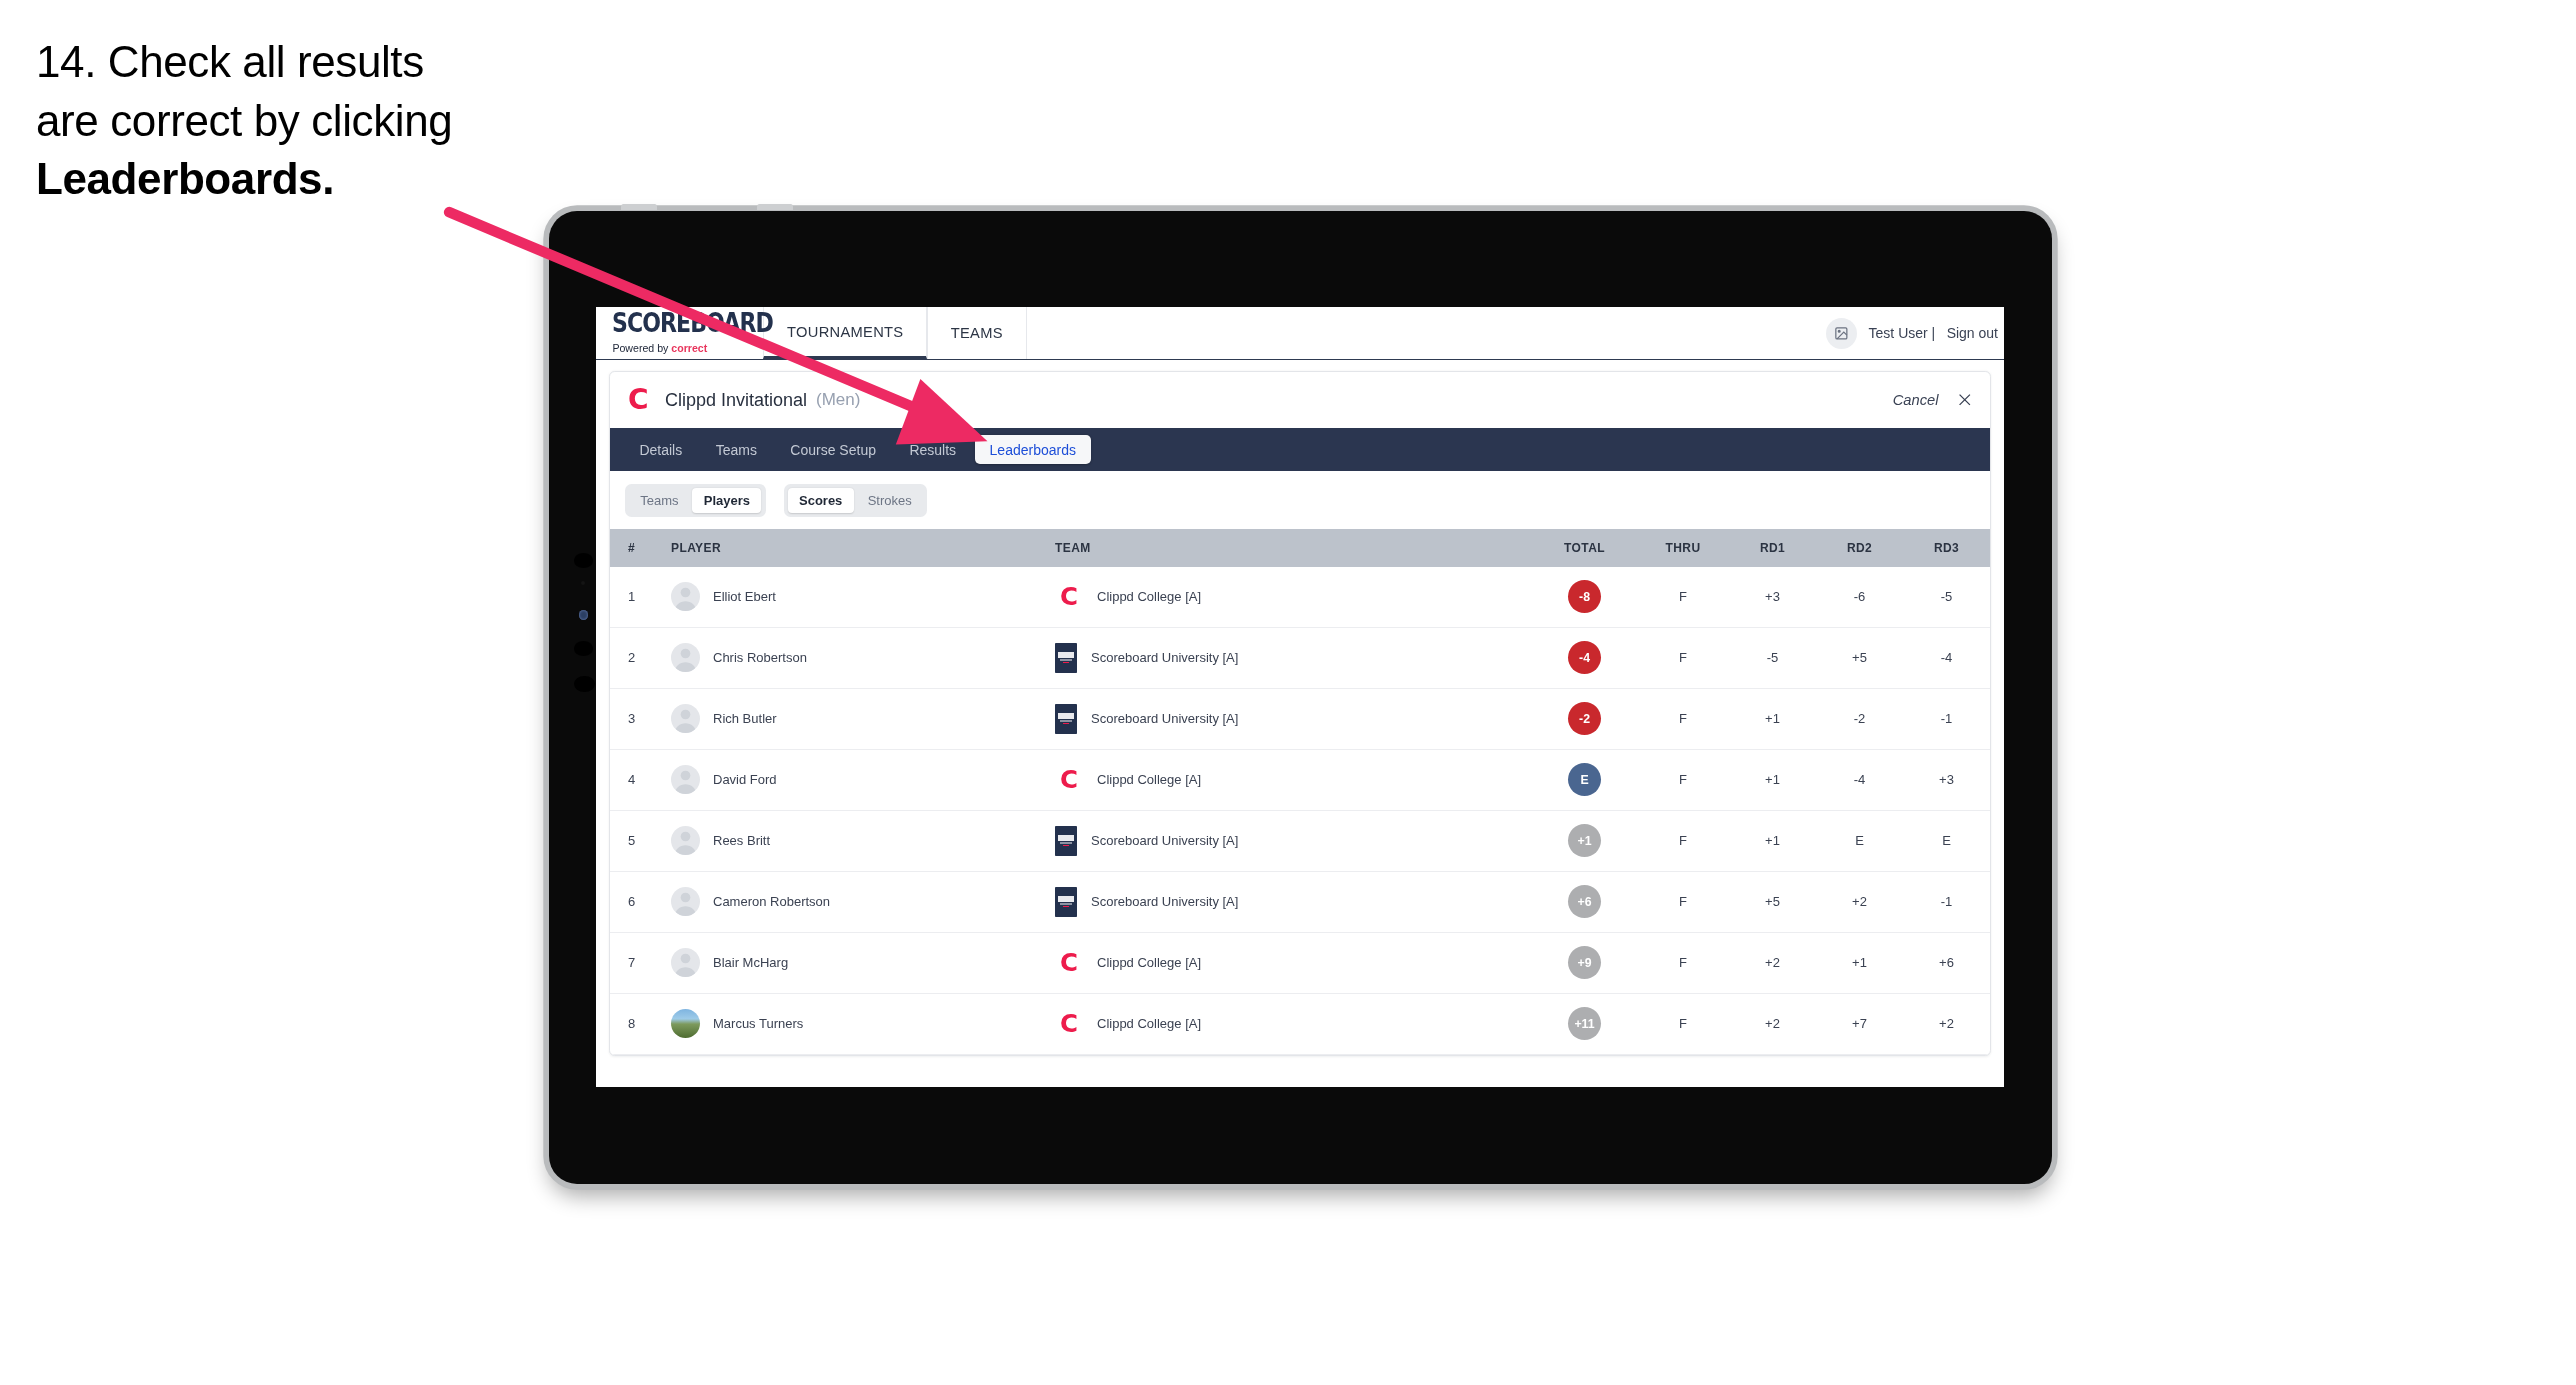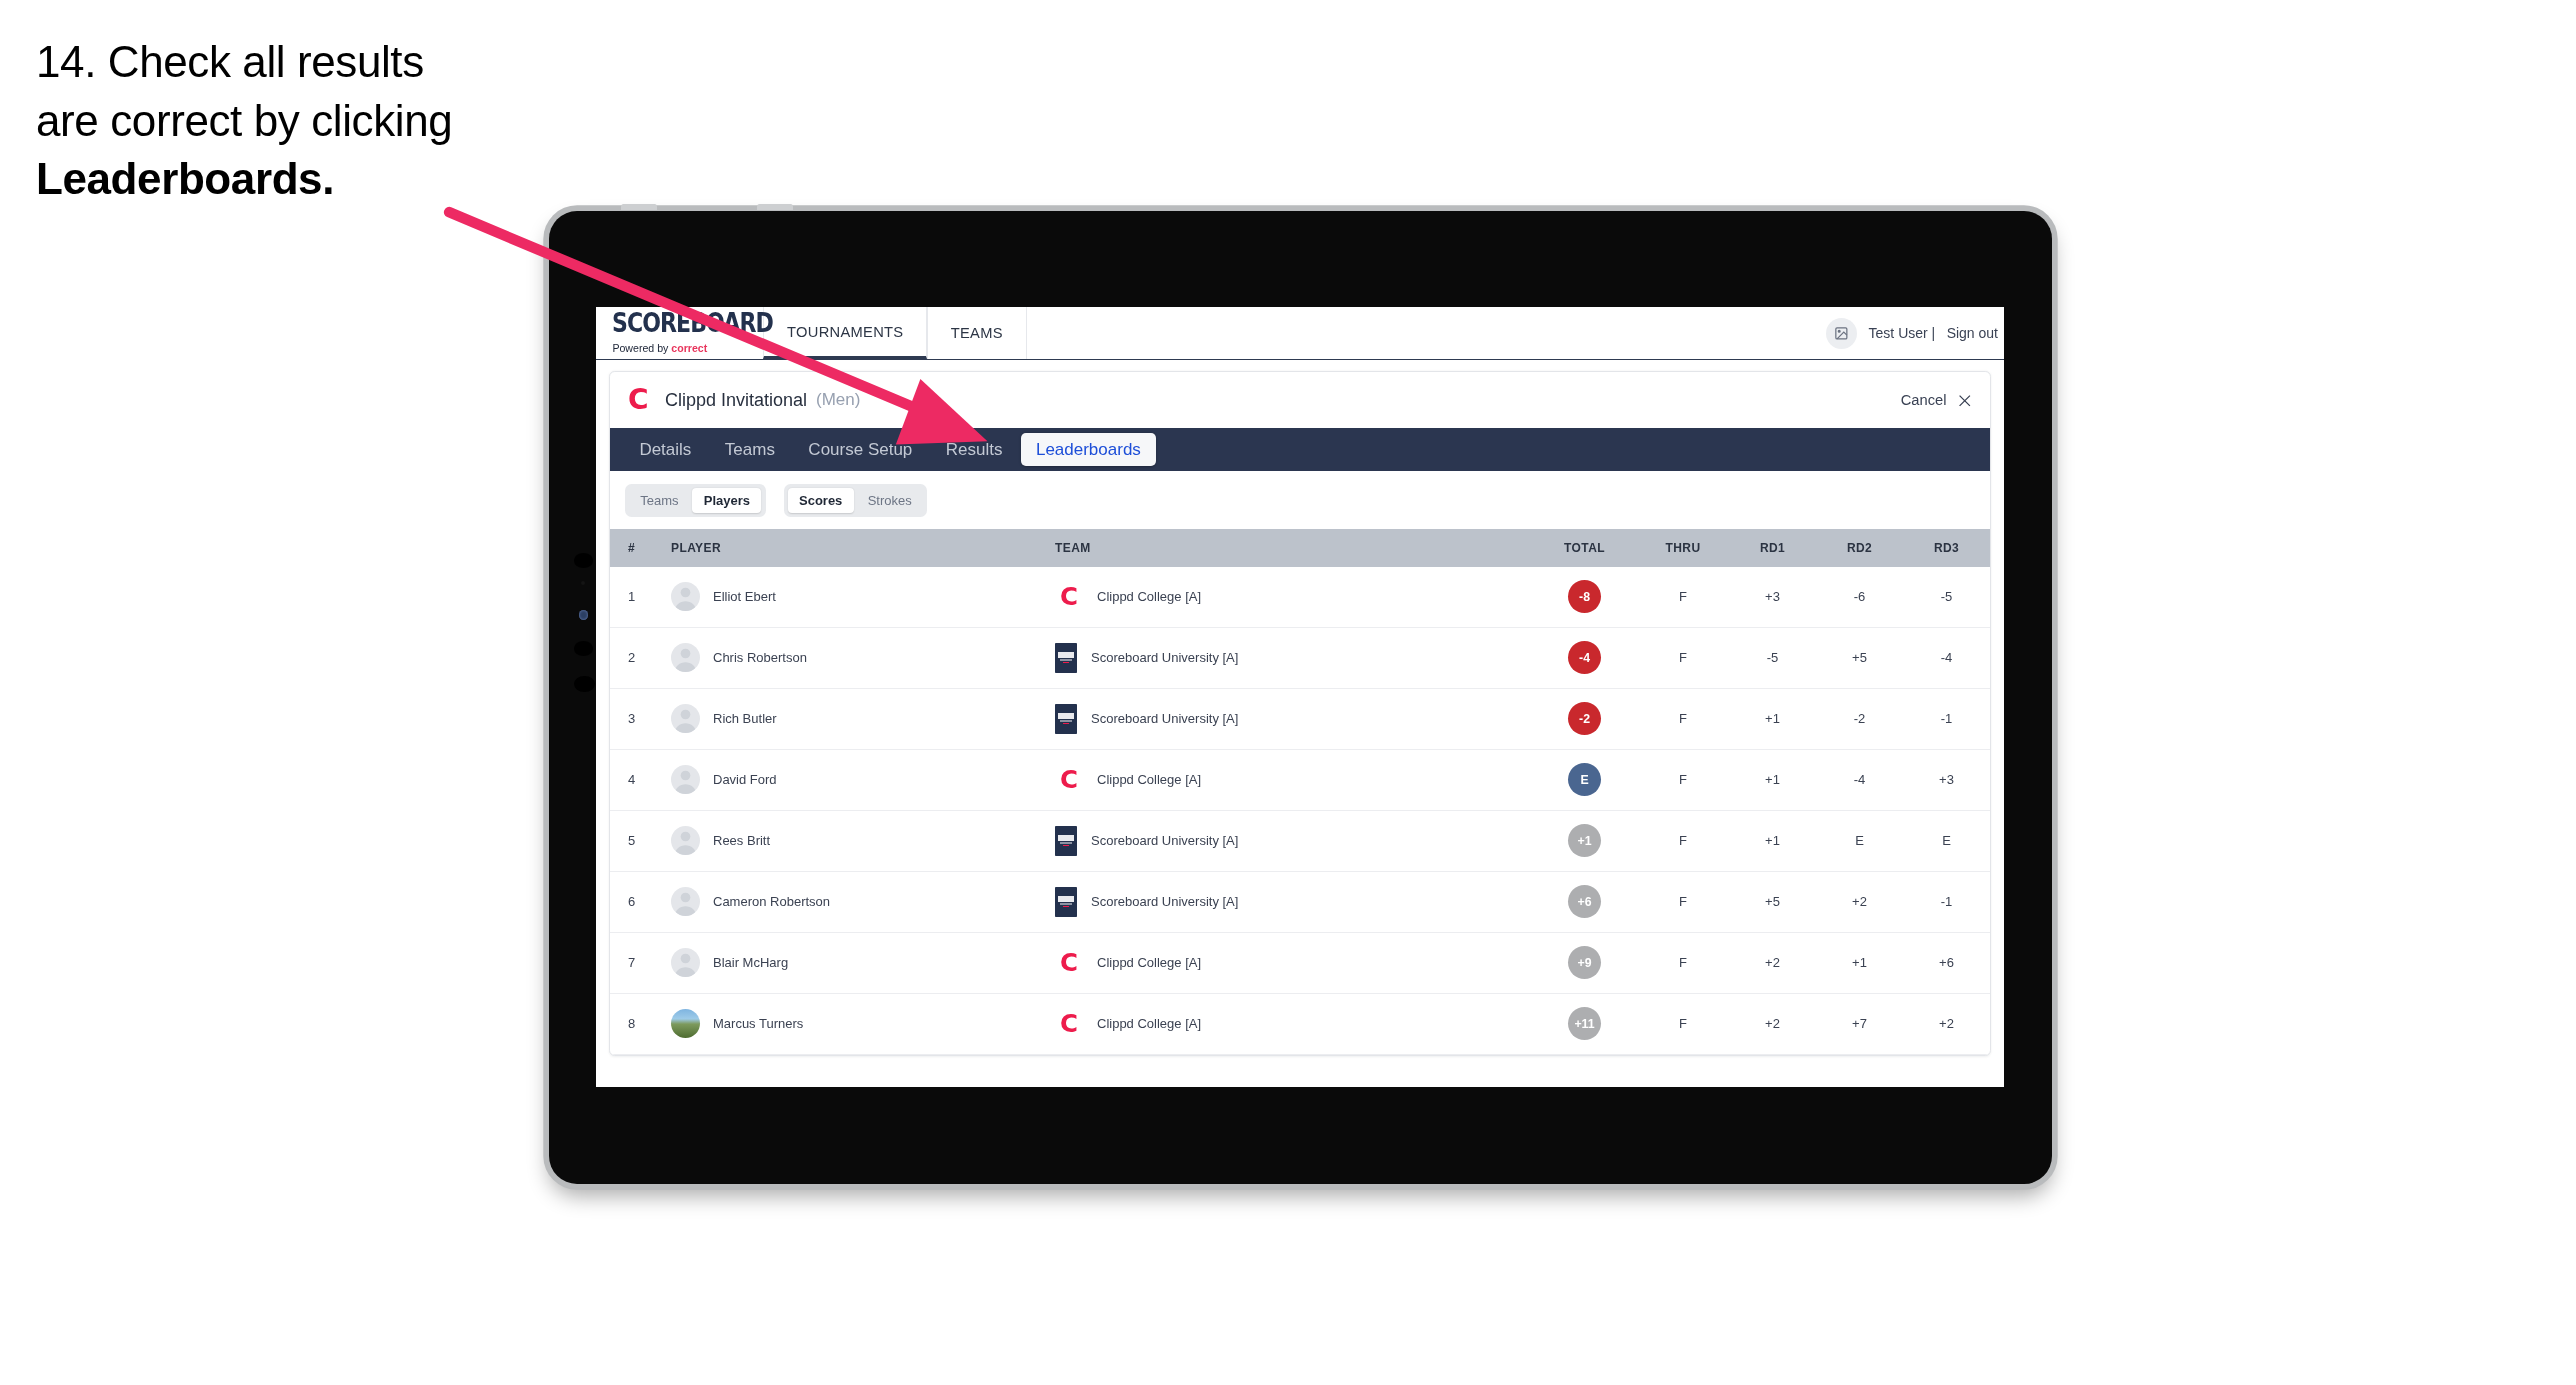--- a/index.html
+++ b/index.html
@@ -210,39 +210,39 @@
     color: #28303f;
   }
   #tournament-gender {
     font-size: 17px;
     color: #97a0b0;
     margin-left: 9px;
   }
   #titlebar-spacer { flex: 1; }
   #cancel-button {
     display: flex;
-    align-items: center;
-    gap: 10px;
+    gap: 18px;
     font-size: 14.7px;
     color: #3a4254;
     cursor: pointer;
+    font-style: italic;
   }
 
   
   #section-tabs {
     background: #2b3650;
     height: 43px;
     display: flex;
     align-items: center;
     padding: 0 14.7px;
     gap: 4.1px;
     box-sizing: border-box;
   }
   .section-tab {
-    font-size: 17px;
+    font-size: 14px;
     color: #c3c9d4;
     padding: 6.5px 14.7px;
     border-radius: 4.9px;
     cursor: pointer;
     white-space: nowrap;
     text-align: center;
   }
   .section-tab.active {
     background: #f6f7f9;
     color: #1d4ed8;

